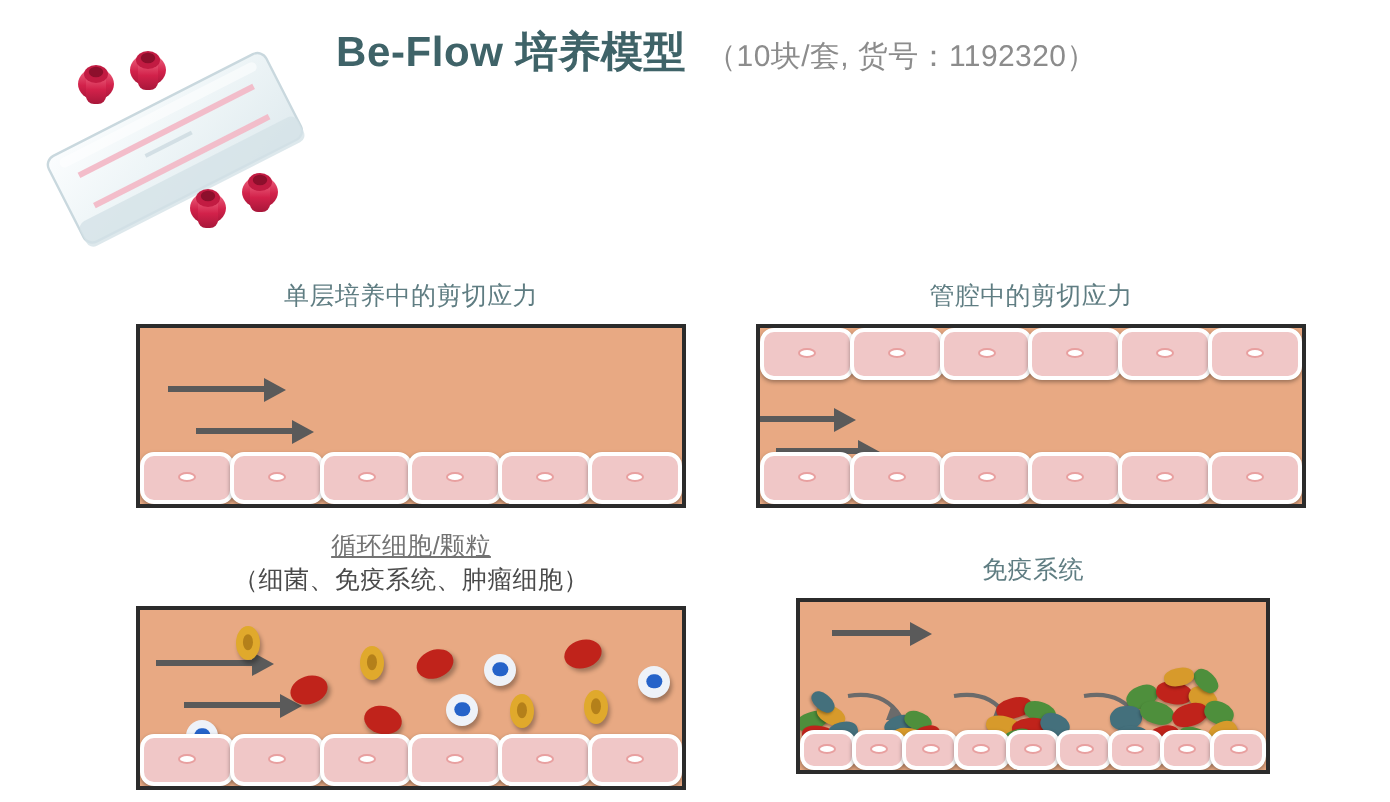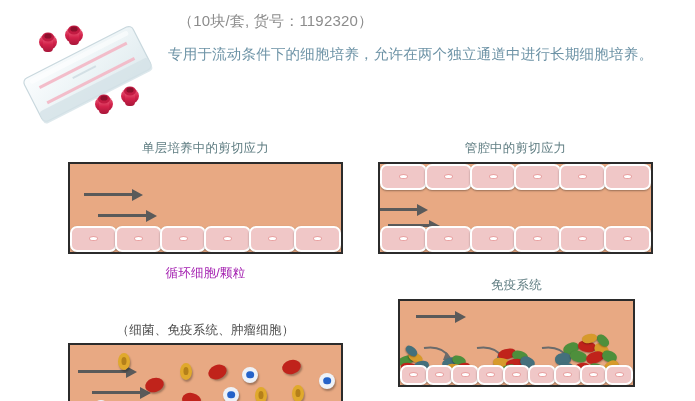--- a/index.html
+++ b/index.html
@@ -28,22 +28,22 @@
     margin-top:12px;font-size:14.5px;color:#6d93a6;line-height:1.62;
     max-width:500px;letter-spacing:.2px;
   }
 
   
   .panel{position:absolute;}
   .panel-label{
     text-align:center;font-size:12.5px;color:#5f7d82;line-height:1.35;
     letter-spacing:.2px;
   }
-  .panel-label .sub{color:#4a4a4a;margin-top:40px;}
-  .panel-label .main-green{color:#a21caf;}
+  .panel-label .sub{color:#4a4a4a;}
+  .panel-label .main-green{color:#737373;text-decoration:underline;}
   .vessel{
     position:relative;overflow:hidden;
     background:#e8a983;
     border:2px solid #2b2b2b;
     box-sizing:border-box;
   }
 
   
   .cellrow{position:absolute;left:0;width:100%;display:flex;
            justify-content:space-between;box-sizing:border-box;
@@ -159,23 +159,23 @@
       </g>
 
       <g transform="rotate(-27 75 65)" opacity=".55">
         <rect x="20" y="45" width="110" height="5" rx="2.5" fill="#ffffff"></rect>
       </g>
     </svg>
   </div>
 
   <div class="header-text">
     <div class="title-row">
+      <span class="title">Be-Flow 培养模型</span>
       <span class="title-paren">（10块/套, 货号：1192320）</span>
     </div>
-    <div class="desc">专用于流动条件下的细胞培养，允许在两个独立通道中进行长期细胞培养。</div>
   </div>
 
   <div class="panel" style="left:378px;top:140px;width:275px;">
     <div class="panel-label">
       <span>管腔中的剪切应力</span>
     </div>
     <div class="vessel" style="margin-top:5px;height:92px;">
       <div class="cellrow top" style="height:26px;">
         <div class="cell"></div>
         <div class="cell"></div>

